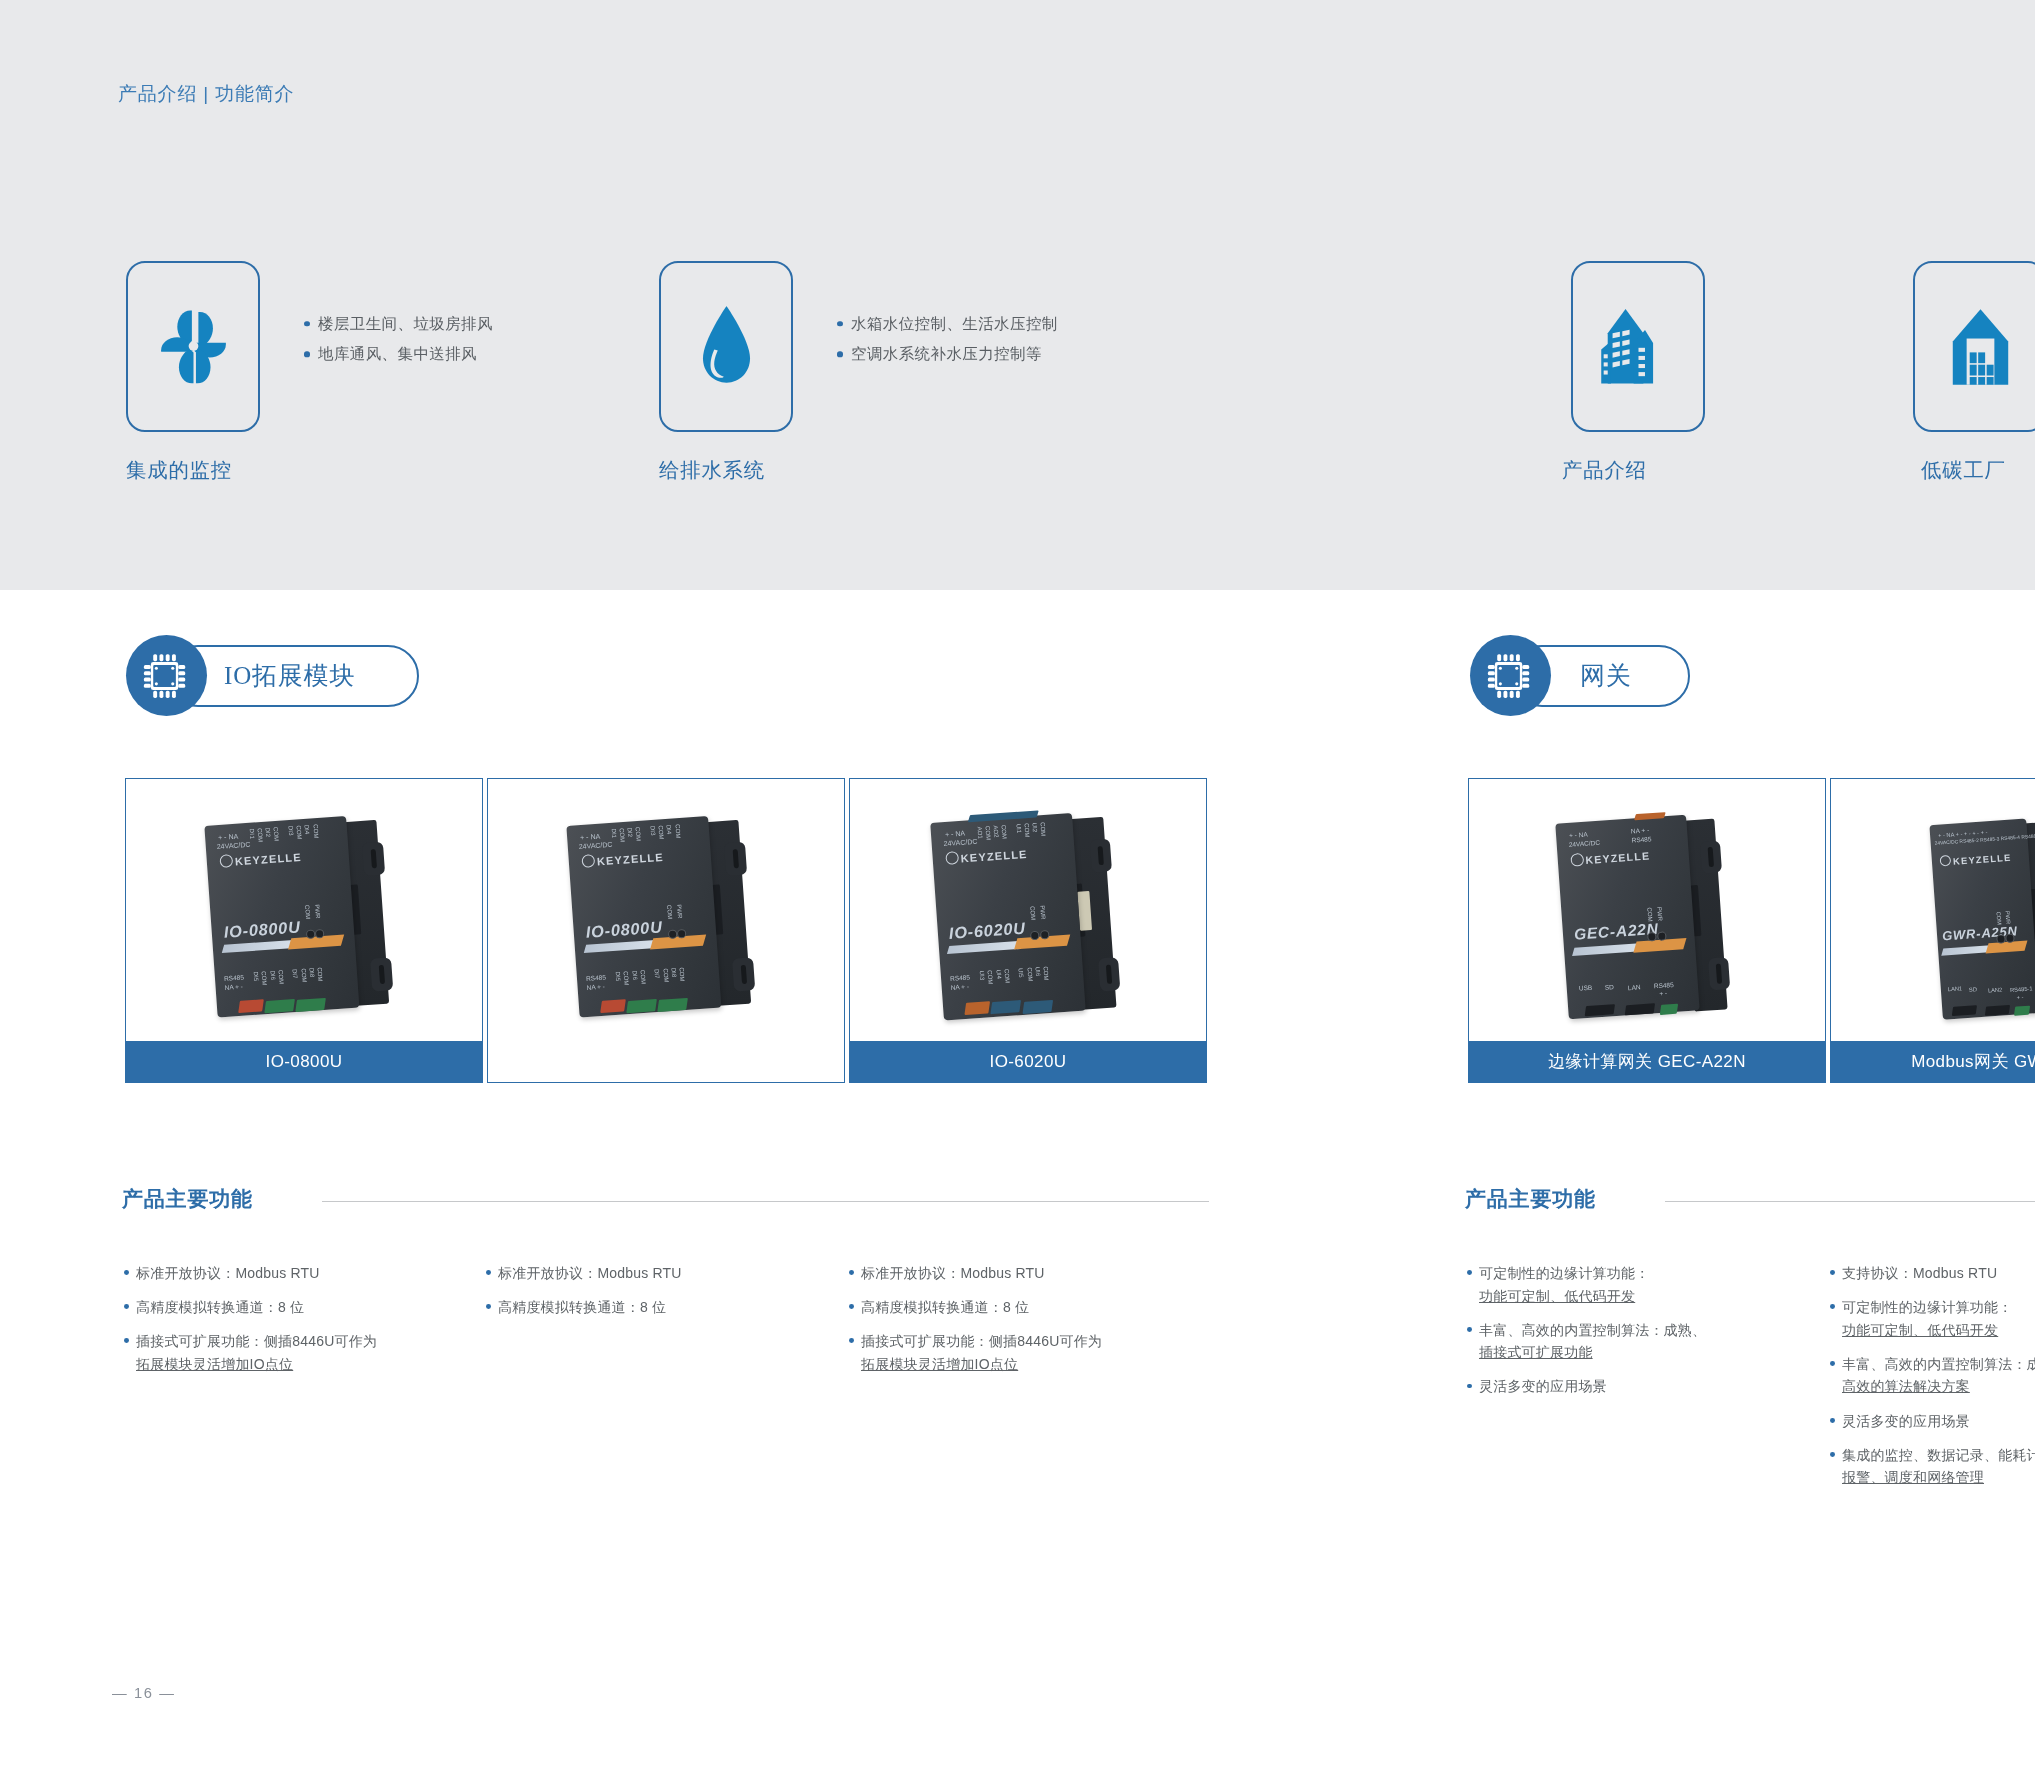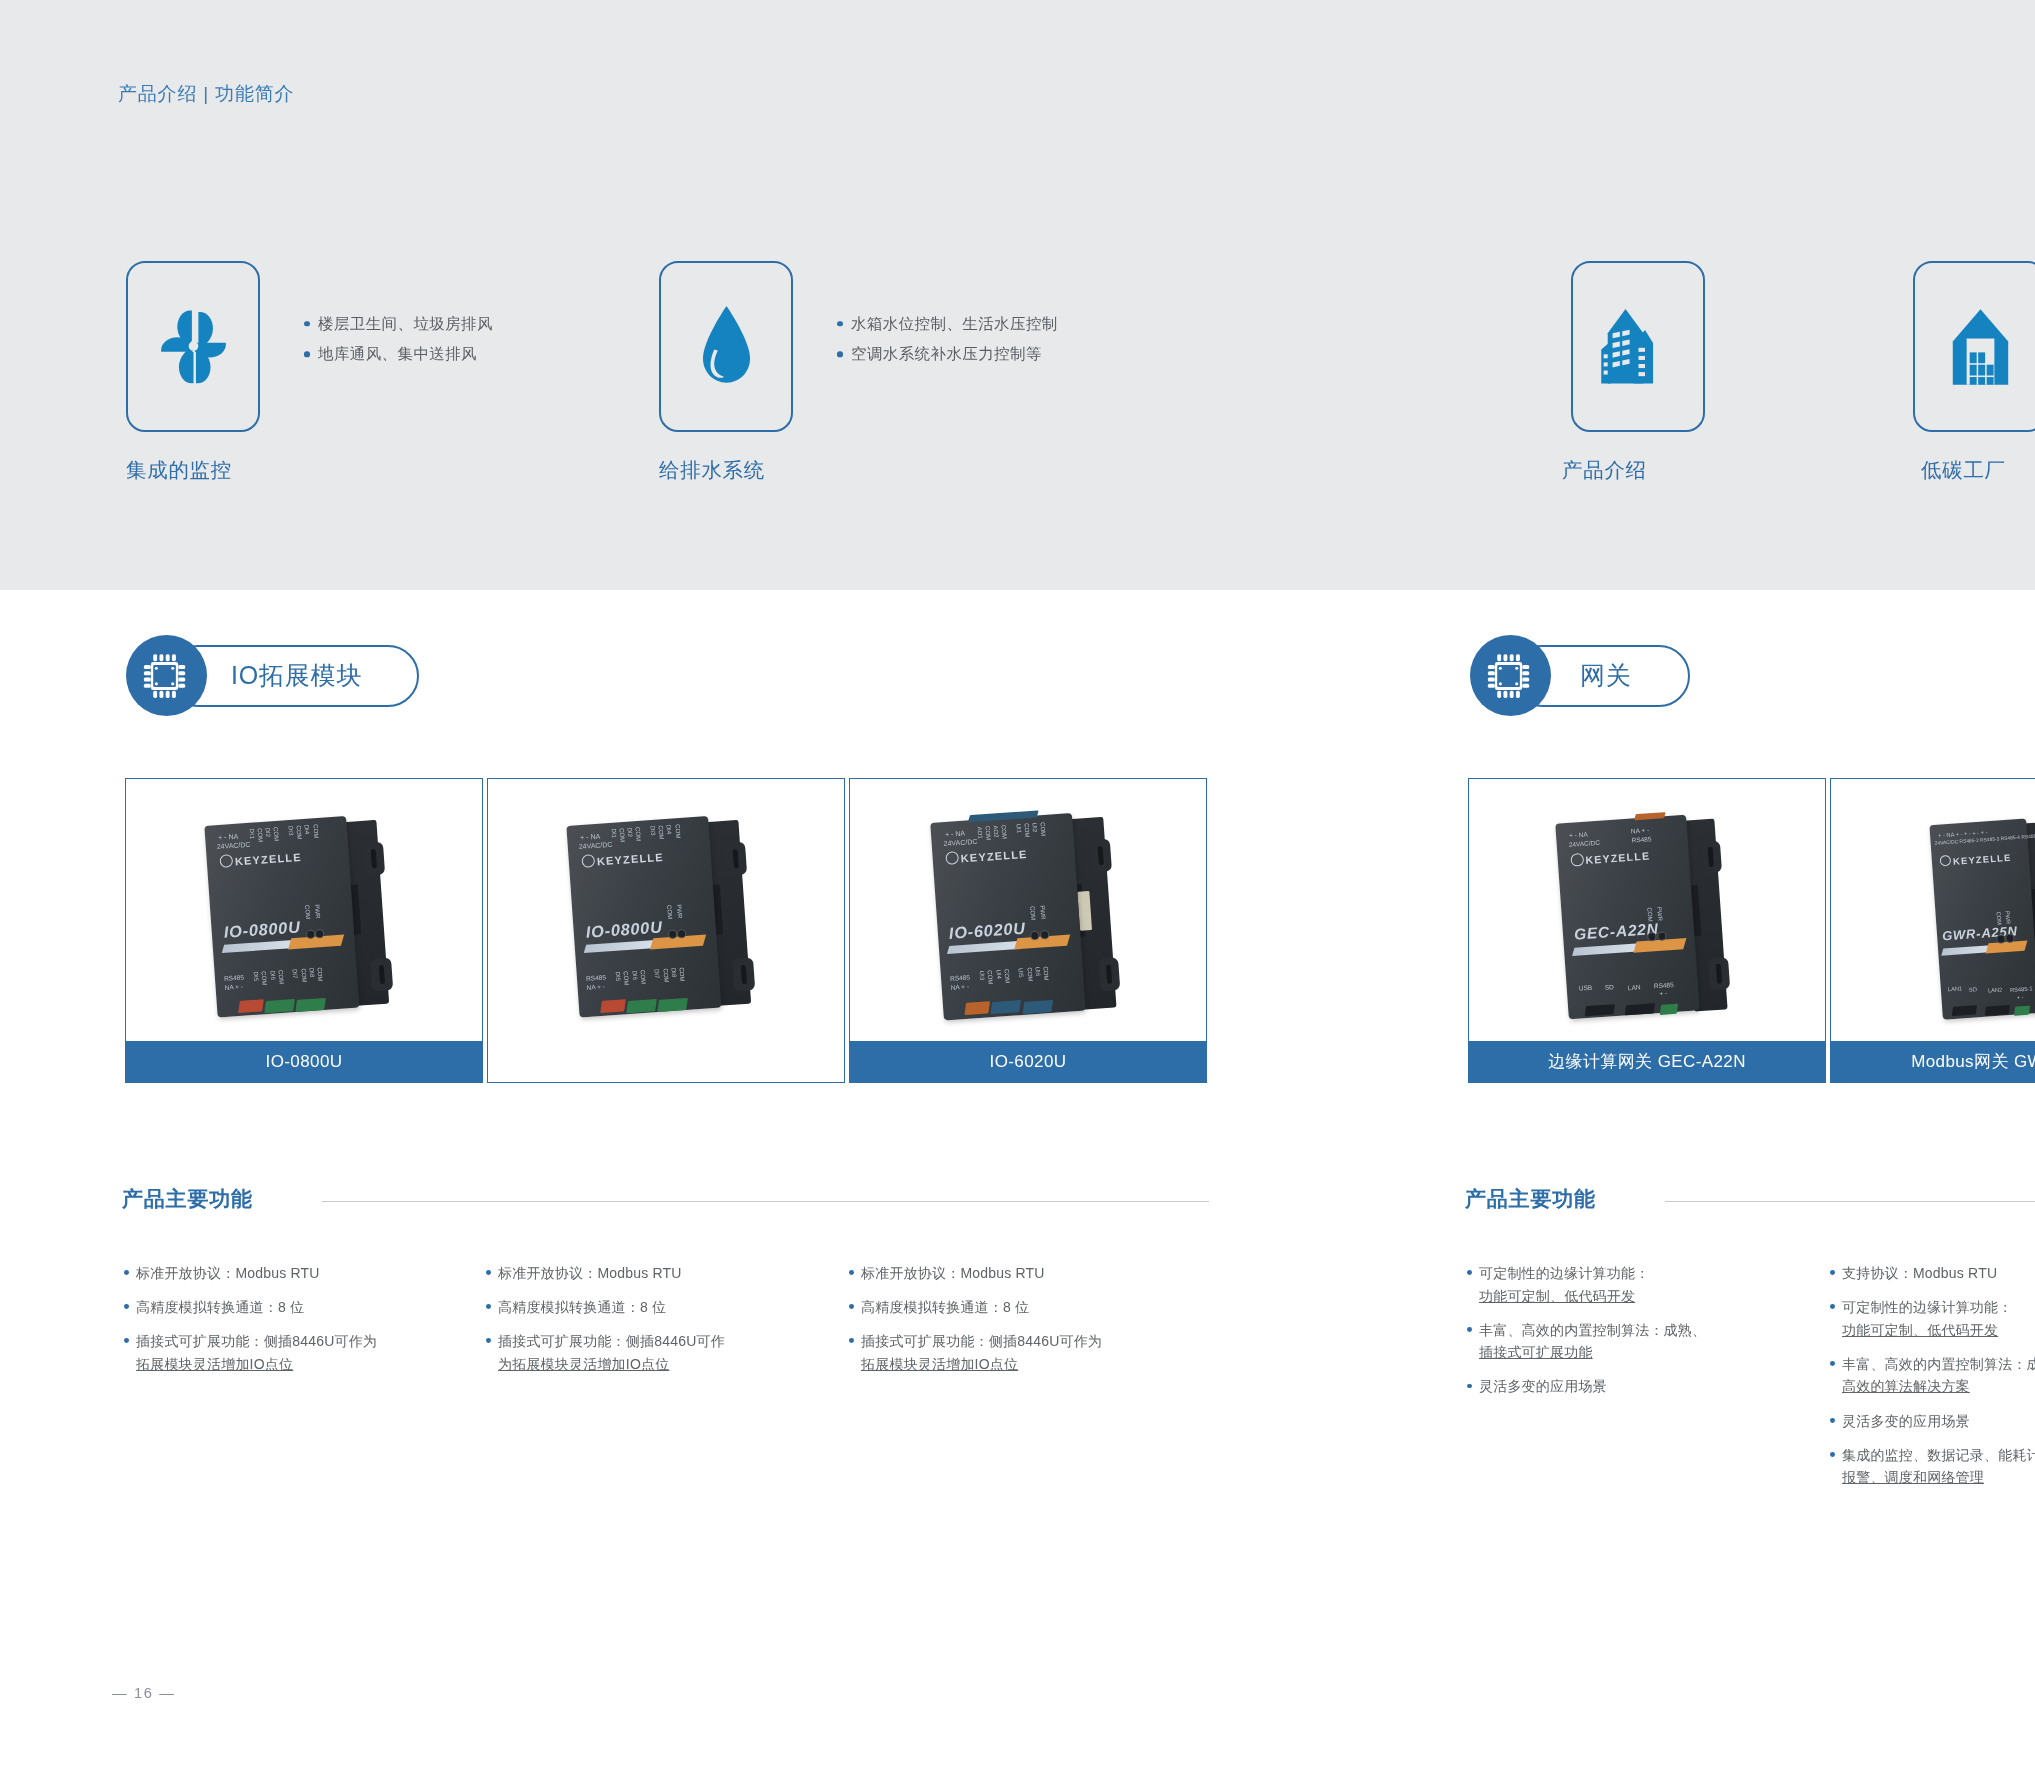--- a/index.html
+++ b/index.html
@@ -182,21 +182,21 @@
           <rect x="46" y="34" width="9" height="5" rx="2"></rect>
             <rect x="46" y="42" width="9" height="5" rx="2"></rect>
           <path d="M14 14h29a3 3 0 0 1 3 3v30a3 3 0 0 1-3 3H14a3 3 0 0 1-3-3V17a3 3 0 0 1 3-3zm1.6 4A1.6 1.6 0 0 0 14 19.6v24.8A1.6 1.6 0 0 0 15.6 46h25.8A1.6 1.6 0 0 0 43 44.4V19.6A1.6 1.6 0 0 0 41.4 18z"></path>
           <circle cx="18" cy="22" r="2"></circle>
             <circle cx="39" cy="22" r="2"></circle>
           <circle cx="18" cy="42" r="2"></circle>
             <circle cx="39" cy="42" r="2"></circle>
         </g>
       </svg>
     </div>
-    <div class="pilltext" style="left:105px;">IO拓展模块</div>
+    <div class="pilltext" style="left:98px;font-family:Liberation Serif, serif;">IO拓展模块</div>
   </div>
 
   <div class="card" style="left:125px;top:778px;width:358px;height:305px;">
     <div class="cardimg">
       <div class="dev" style="left:59px;top:28.5px;width:244px;height:220px;transform:rotate(-4deg);">
         <div class="devside" style="left:163px;top:17px;width:35px;height:184px;"></div>
         <div class="mount" style="left:182px;top:39px;width:21px;height:33px;"></div>
         <div class="mount" style="left:182px;top:155px;width:21px;height:33px;"></div>
         <div class="slot" style="left:166px;top:80px;width:9px;height:50px;"></div>
         <div class="devbody" style="left:26px;top:11.4px;width:142px;height:192px;"></div>
@@ -332,24 +332,20 @@
     <div class="li"><span>标准开放协议：Modbus RTU</span></div>
     <div class="li"><span>高精度模拟转换通道：8 位</span></div>
     <div class="li">
       <span>插接式可扩展功能：侧插8446U可作为</span>
       <span class="cont">拓展模块灵活增加IO点位</span>
     </div>
   </div>
   <div class="featcol" style="left:484px;top:1262px;width:334px;">
     <div class="li"><span>标准开放协议：Modbus RTU</span></div>
     <div class="li"><span>高精度模拟转换通道：8 位</span></div>
-    <div class="li">
-      <span>插接式可扩展功能：侧插8446U可作</span>
-      <span class="cont">为拓展模块灵活增加IO点位</span>
-    </div>
   </div>
   <div class="featcol" style="left:847px;top:1262px;width:342px;">
     <div class="li"><span>标准开放协议：Modbus RTU</span></div>
     <div class="li"><span>高精度模拟转换通道：8 位</span></div>
     <div class="li">
       <span>插接式可扩展功能：侧插8446U可作为</span>
       <span class="cont">拓展模块灵活增加IO点位</span>
     </div>
   </div>
 

